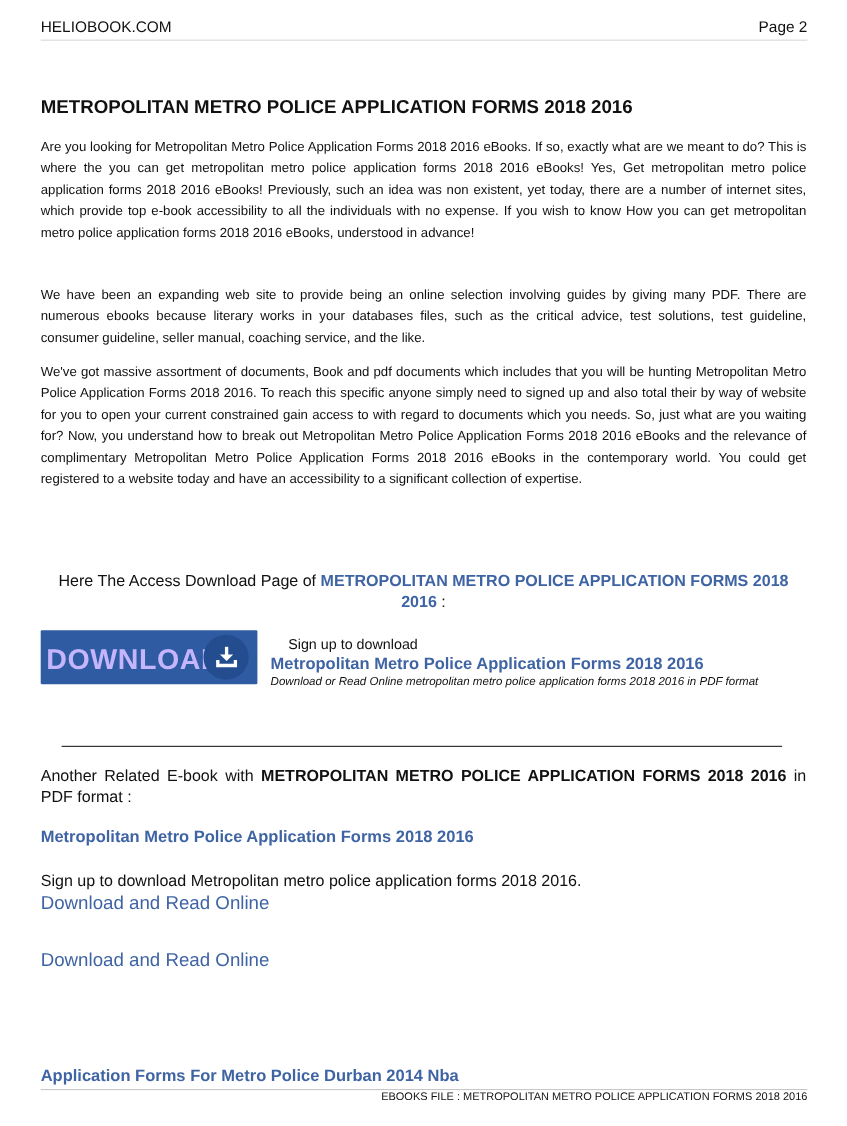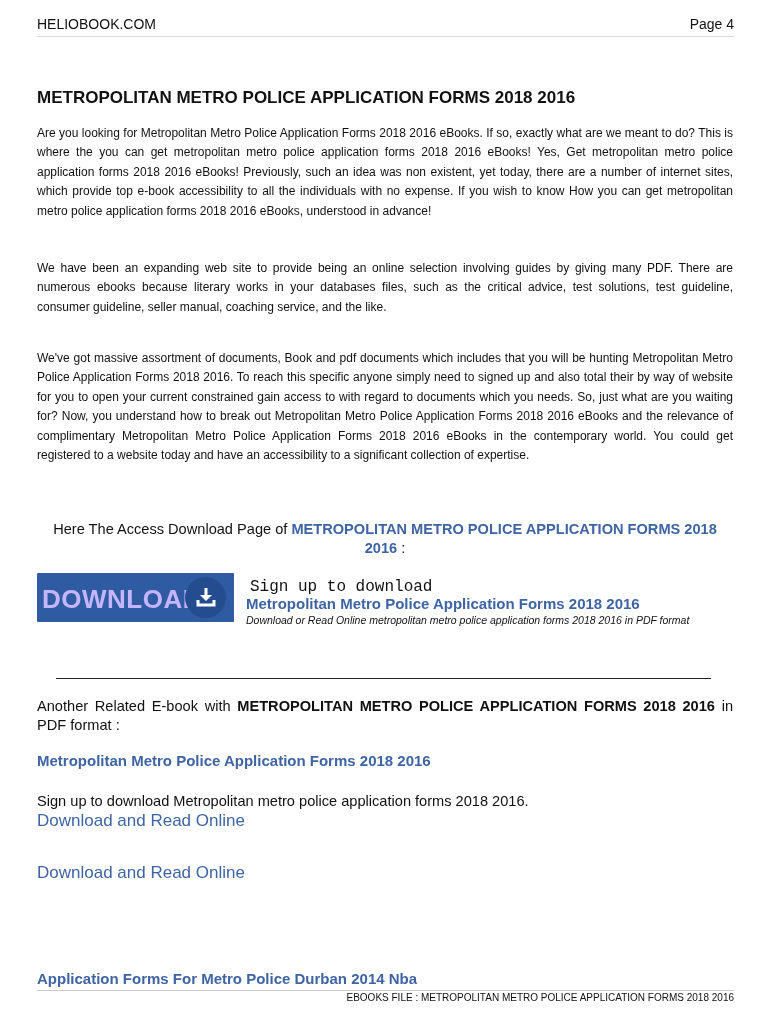--- a/index.html
+++ b/index.html
@@ -7,54 +7,54 @@
            font-family: "Liberation Sans", sans-serif; color: #111111; }
     .header { position: absolute; left: 37px; top: 14px; width: 697px; height: 22px;
               border-bottom: 1px solid #d8d8d8; font-size: 14px; }
     .header .site { position: absolute; left: 0; top: 2px; text-align: center; }
     .header .page { position: absolute; right: 0; top: 2px; }
     .title { position: absolute; left: 37px; top: 88px; font-size: 17px; font-weight: bold; margin: 0; }
     .para { position: absolute; left: 37px; width: 696px; font-size: 12px; line-height: 19.4px;
             text-align: justify; margin: 0; }
     .p1 { top: 124px; }
     .p2 { top: 259px; }
-    .p3 { top: 349px; }
+    .p3 { top: 329px; }
     .access { position: absolute; left: 37px; top: 520px; width: 696px; text-align: center;
               font-size: 14.6px; line-height: 19.4px; }
     .blue { color: #3f64a4; }
     .bold { font-weight: bold; }
     .dl-btn { position: absolute; left: 37px; top: 573px; width: 197px; height: 49px; background: #2f5ba3;
               border-radius: 1px; cursor: pointer; }
     .dl-btn .txt { position: absolute; left: 5px; top: 11px; color: #c4b5fd; font-weight: bold; font-size: 26px;
                    letter-spacing: 0.5px; }
     .dl-btn .circ { position: absolute; left: 148px; top: 4px; width: 41px; height: 41px; border-radius: 50%;
                     background: #244d90; }
     .dl-btn svg { position: absolute; left: 10px; top: 9px; }
-    .signup-small { position: absolute; left: 250px; top: 578px; font-size: 16px; font-family: Liberation Mono, monospace; }
+    .signup-small { position: absolute; left: 262px; top: 578px; font-size: 13px; }
     .signup-title { position: absolute; left: 246px; top: 595px; font-size: 15px; font-weight: bold; color: #3f64a4; }
     .signup-desc { position: absolute; left: 246px; top: 614px; font-size: 10.5px; font-style: italic; }
     .divider { position: absolute; left: 56px; top: 678px; width: 655px; height: 1px; background: #222; }
     .related { position: absolute; left: 37px; top: 697px; width: 696px; font-size: 14.6px; line-height: 19.4px;
                text-align: justify; margin: 0; }
     .item { position: absolute; left: 37px; }
     .item .it-title { font-size: 15px; font-weight: bold; color: #3f64a4; display: block; }
     .item .it-desc { font-size: 14.6px; display: block; margin-top: 24px; }
     .item .it-link { font-size: 17px; color: #3f64a4; display: block; margin-top: 2px; }
     .item1 { top: 752px; }
     .item2 { top: 861px; }
     .item3 { top: 970px; }
     .footer-line { position: absolute; left: 37px; top: 990px; width: 697px; height: 1px; background: #c8c8c8; }
     .footer { position: absolute; right: 36px; top: 992px; font-size: 10px; }
   </style>
 </head>
 <body>
 
 <div class="header">
   <span class="site">HELIOBOOK.COM</span>
-  <span class="page">Page 4</span>
+  <span class="page">Page 2</span>
 </div>
 
 <h1 class="title">METROPOLITAN METRO POLICE APPLICATION FORMS 2018 2016</h1>
 
 <p class="para p1">Are you looking for Metropolitan Metro Police Application Forms 2018 2016 eBooks. If so, exactly what are we meant to do? This is where the you can get metropolitan metro police application forms 2018 2016 eBooks! Yes, Get metropolitan metro police application forms 2018 2016 eBooks! Previously, such an idea was non existent, yet today, there are a number of internet sites, which provide top e-book accessibility to all the individuals with no expense. If you wish to know How you can get metropolitan metro police application forms 2018 2016 eBooks, understood in advance!</p>
 <p class="para p2">We have been an expanding web site to provide being an online selection involving guides by giving many PDF. There are numerous ebooks because literary works in your databases files, such as the critical advice, test solutions, test guideline, consumer guideline, seller manual, coaching service, and the like.</p>
 <p class="para p3">We've got massive assortment of documents, Book and pdf documents which includes that you will be hunting Metropolitan Metro Police Application Forms 2018 2016. To reach this specific anyone simply need to signed up and also total their by way of website for you to open your current constrained gain access to with regard to documents which you needs. So, just what are you waiting for? Now, you understand how to break out Metropolitan Metro Police Application Forms 2018 2016 eBooks and the relevance of complimentary Metropolitan Metro Police Application Forms 2018 2016 eBooks in the contemporary world. You could get registered to a website today and have an accessibility to a significant collection of expertise.</p>
 
 <div class="access">
   <span>Here The Access Download Page of </span><span class="blue bold">METROPOLITAN METRO POLICE APPLICATION FORMS 2018 2016</span><span> :</span>

